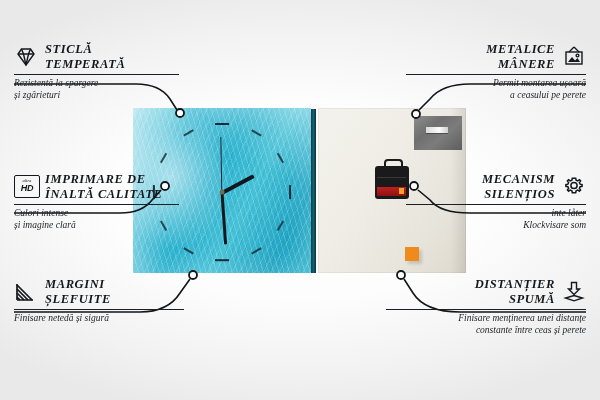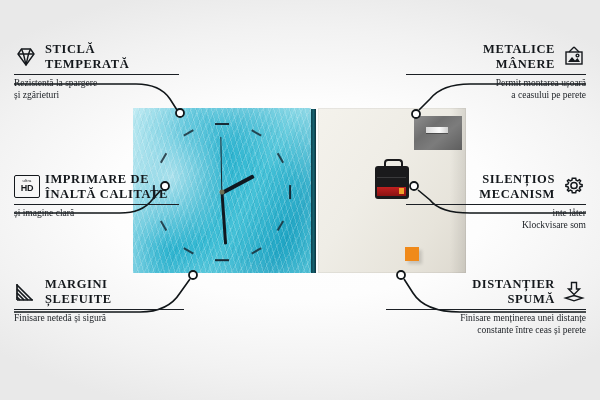--- a/index.html
+++ b/index.html
@@ -87,21 +87,21 @@
   .mech-sep{
     position:absolute;left:2px;top:11px;width:29px;height:1px;background:#3a3a3c;
   }
   .foam{
     position:absolute;left:87px;top:139px;width:14px;height:14px;
     background:#f08a1a;box-shadow:3px 3px 3px rgba(0,0,0,.14);
   }
 
   
   .lines{position:absolute;inset:0;pointer-events:none;}
-  .callout{position:absolute;}
+  .callout{position:absolute;font-style:italic;}
   .title{
     font-weight:bold;font-size:12.5px;letter-spacing:.6px;color:#14181c;
     line-height:14.5px;text-transform:uppercase;white-space:nowrap;
   }
   .desc{
     font-size:9.5px;line-height:11.5px;color:#1b1f24;white-space:nowrap;
   }
   .left .title,.left .desc{text-align:left;}
   .right .title,.right .desc{text-align:right;}
   .head{display:flex;align-items:center;gap:7px;}
@@ -205,20 +205,21 @@
           <span class="u">ultra</span>
           <span class="h">HD</span>
         </span>
       </span>
       <div>
         <div class="title">IMPRIMARE DE</div>
         <div class="title">ÎNALTĂ CALITATE</div>
       </div>
     </div>
     <div class="rule"></div>
+    <div class="desc">Culori intense</div>
     <div class="desc">și imagine clară</div>
   </div>
 
   <div class="callout left" style="left:14px;top:277px;width:170px;">
     <div class="head">
       <span class="ico">
         <svg viewBox="0 0 24 24" fill="none" stroke="currentColor" stroke-width="1.7">
           <path d="M3 4 L3 20 M3 20 L19 20"></path>
           <path d="M3 5 L18 20 M3 9 L14 20 M3 13 L10 20 M3 17 L6 20"></path>
         </svg>
@@ -248,22 +249,22 @@
       </span>
     </div>
     <div class="rule"></div>
     <div class="desc">Permit montarea ușoară</div>
     <div class="desc">a ceasului pe perete</div>
   </div>
 
   <div class="callout right" style="right:14px;top:172px;width:180px;">
     <div class="head">
       <div>
+        <div class="title">MECANISM</div>
         <div class="title">SILENȚIOS</div>
-        <div class="title">MECANISM</div>
       </div>
       <span class="ico">
         <svg viewBox="0 0 24 24" fill="none" stroke="currentColor" stroke-width="1.5">
           <path d="M12 3.2 L13.7 3.2 L14.1 5.2 L15.8 5.9 L17.4 4.7 L18.6 5.9 L17.4 7.5 L18.1 9.2 L20.1 9.6 L20.1 11.3
                    L18.1 11.7 L17.4 13.4 L18.6 15 L17.4 16.2 L15.8 15 L14.1 15.7 L13.7 17.7 L12 17.7"></path>
           <path d="M12 3.2 L10.3 3.2 L9.9 5.2 L8.2 5.9 L6.6 4.7 L5.4 5.9 L6.6 7.5 L5.9 9.2 L3.9 9.6 L3.9 11.3
                    L5.9 11.7 L6.6 13.4 L5.4 15 L6.6 16.2 L8.2 15 L9.9 15.7 L10.3 17.7 L12 17.7"></path>
           <circle cx="12" cy="10.5" r="3.1"></circle>
         </svg>
       </span>

